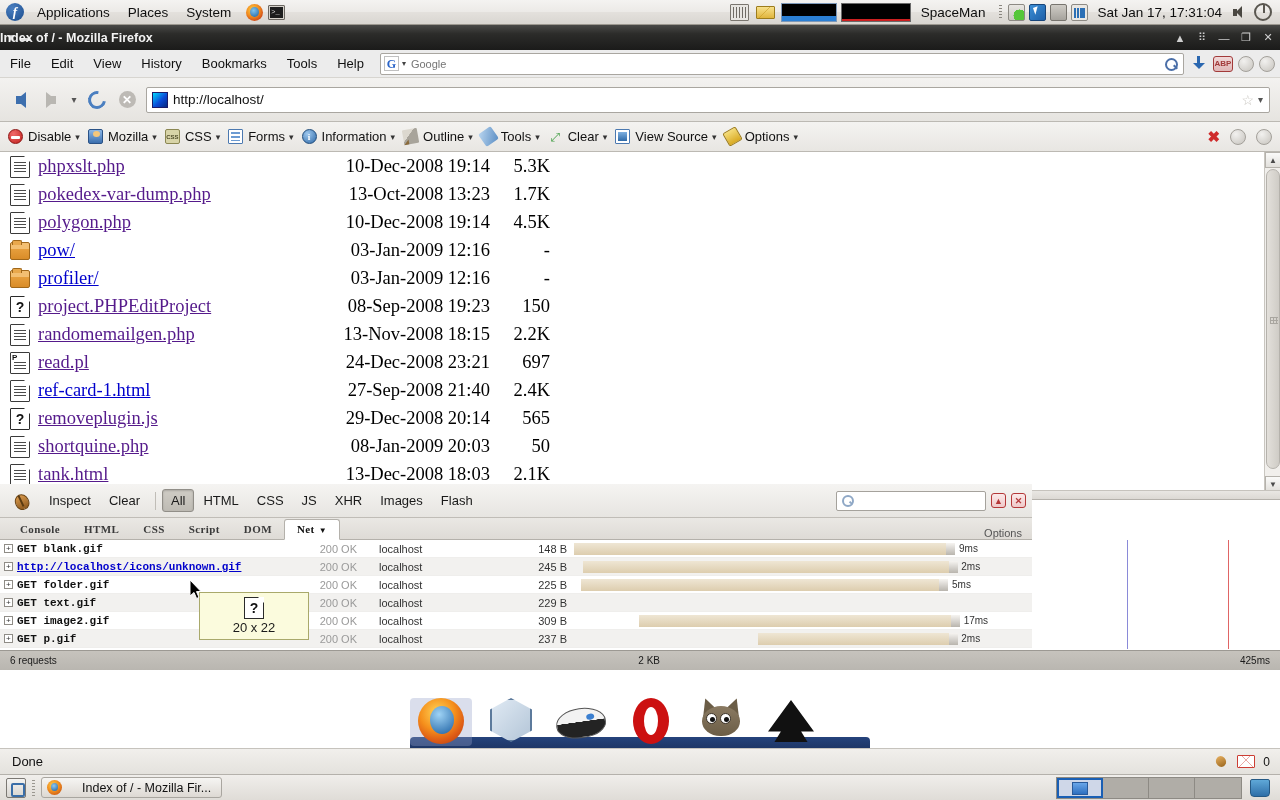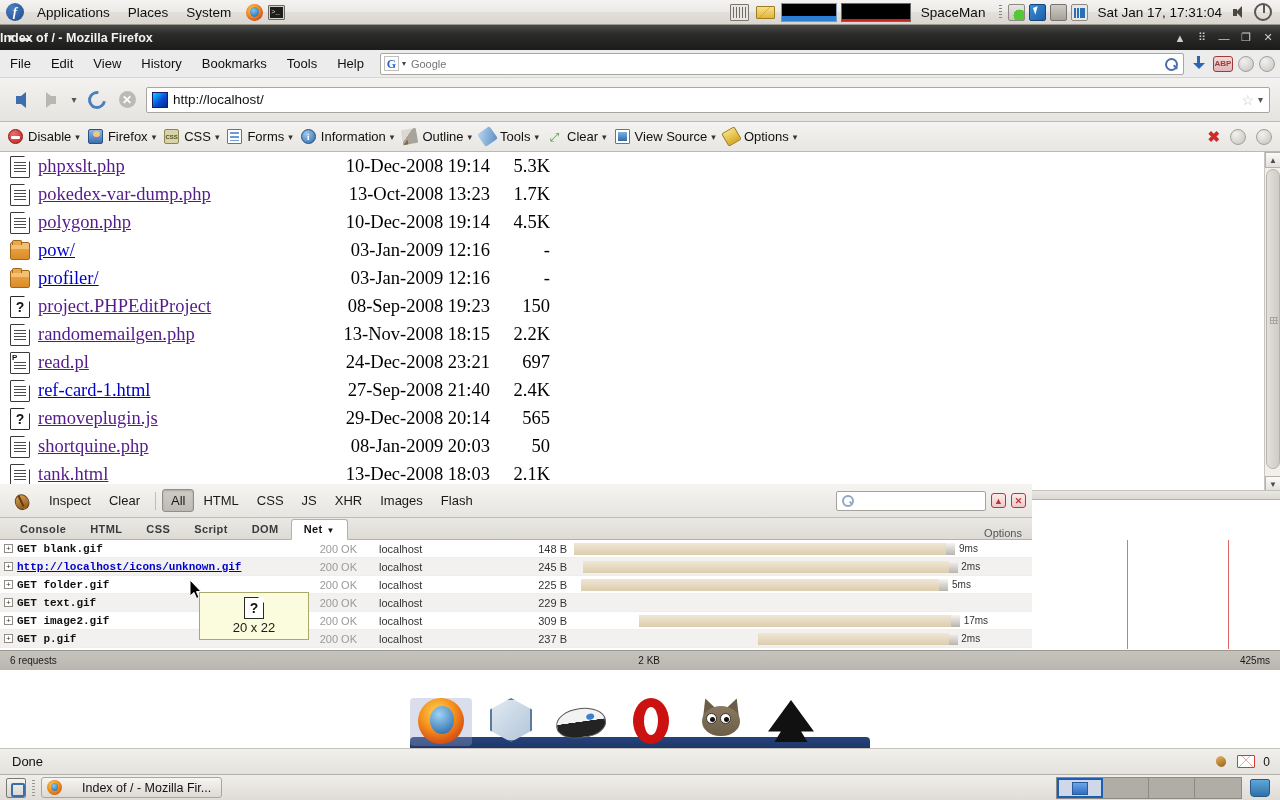--- a/index.html
+++ b/index.html
@@ -286,21 +286,21 @@
   .sm-mag{ width:13px;height:13px;margin:0 3px 0 4px;position:relative;}
   .sm-mag::before{content:"";position:absolute;left:1px;top:1px;width:8px;height:8px;
     border:2px solid #8fa8c6;border-radius:50%;}
   .sm-mag::after{content:"";position:absolute;left:8px;top:8px;width:4px;height:2px;background:#8fa8c6;
     transform:rotate(45deg);}
   .fb-cbtn{ width:15px;height:15px;border:1px solid #b43838;border-radius:3px;
     background:linear-gradient(to bottom,#fbeaea,#efc9c9);color:#b43838;font-size:9px;
     font-weight:bold;display:flex;align-items:center;justify-content:center;}
   #fb-tabs{ height:22px;display:flex;align-items:flex-end;
     background:linear-gradient(to bottom,#eae8e4,#dedbd6);border-bottom:1px solid #b4b1ab;padding-left:8px;}
-  .fbtab{ font-size:11px;font-weight:bold;color:#3a3a3a;padding:3px 12px 4px;letter-spacing:.4px;}
+  .fbtab{ font-size:11px;font-weight:bold;color:#3a3a3a;padding:3px 12px 4px;letter-spacing:.4px;font-family:Liberation Serif, serif;}
   .fbtab.sel{ background:#fff;border:1px solid #b4b1ab;border-bottom-color:#fff;
     border-radius:3px 3px 0 0;color:#111;margin-bottom:-1px;}
   .fbtab .tc{ font-size:8px;margin-left:4px;}
 
   
   #net-rows{ position:relative;height:109px;}
   .nrow{ position:relative;height:18px;display:flex;align-items:center;font-size:11px;
     border-bottom:1px solid #efeeec;}
   .nrow.alt{ background:#f2f1ef;}
   .nexp{ width:9px;height:9px;margin:0 4px 0 4px;border:1px solid #8f8c86;background:#fff;
@@ -510,21 +510,21 @@
 </div>
 
 <div id="webdevbar">
   <div class="wd">
     <div class="wdi wdi-disable"></div>
     <span class="lbl">Disable</span>
     <span class="dc">▾</span>
   </div>
   <div class="wd">
     <div class="wdi wdi-cookie"></div>
-    <span class="lbl">Firefox</span>
+    <span class="lbl">Mozilla</span>
     <span class="dc">▾</span>
   </div>
   <div class="wd">
     <div class="wdi wdi-css">CSS</div>
     <span class="lbl">CSS</span>
     <span class="dc">▾</span>
   </div>
   <div class="wd">
     <div class="wdi wdi-forms"></div>
     <span class="lbl">Forms</span>

